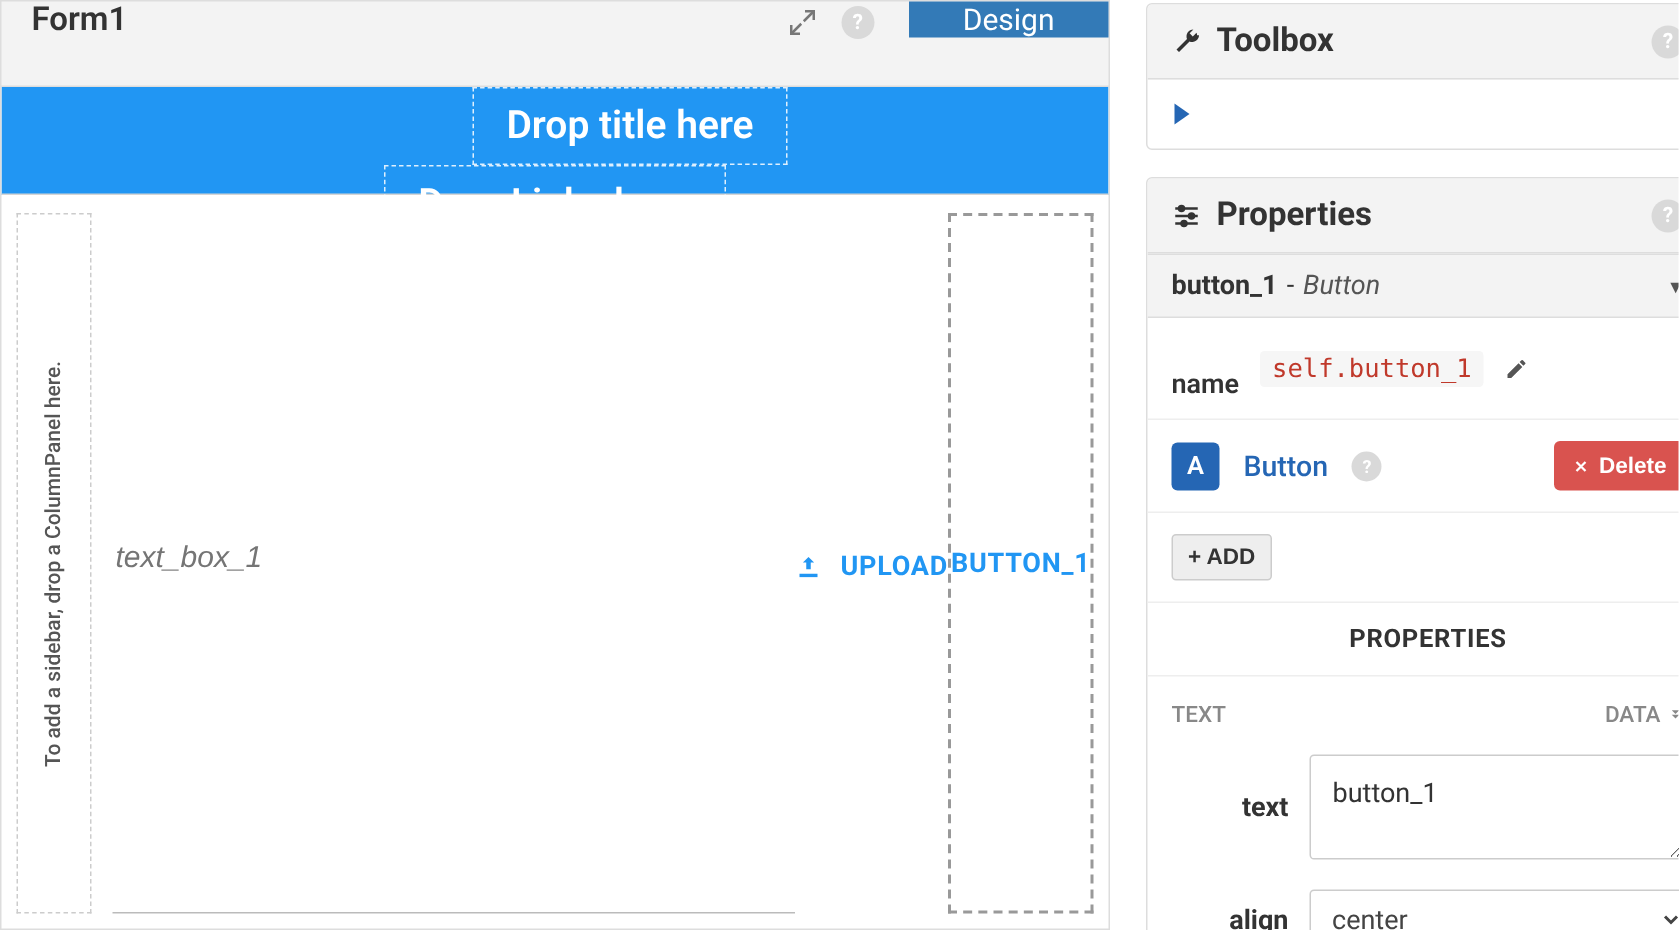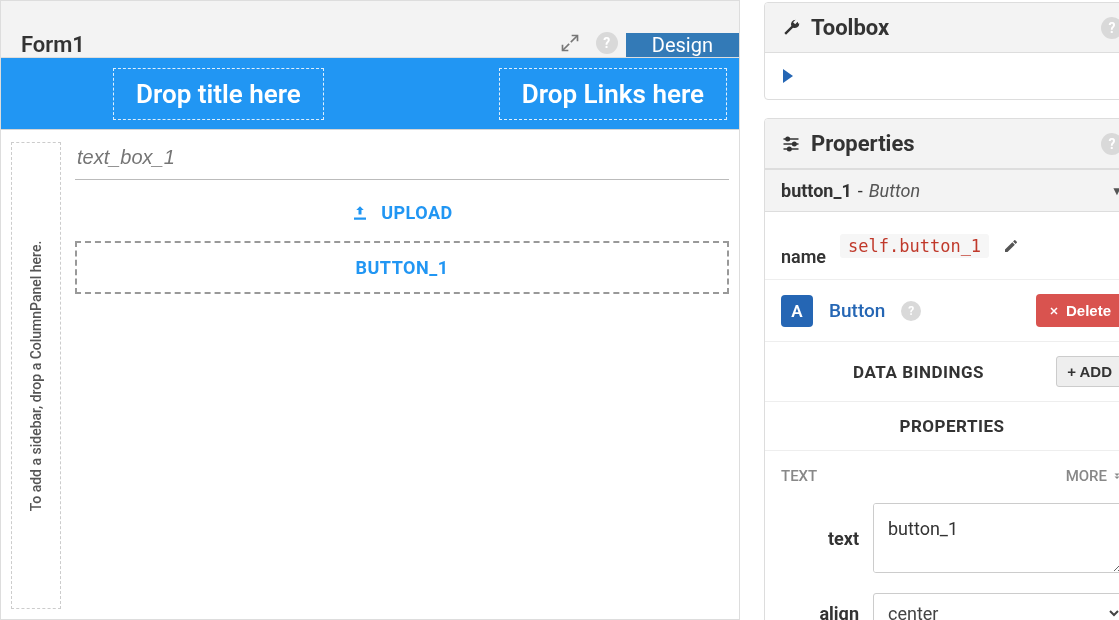--- a/index.html
+++ b/index.html
@@ -23,24 +23,25 @@
     }
     .right {
       flex: 1;
       padding-top: 2px;
       padding-right: 12px;
     }
 
     
     .form-header {
       display: flex;
-      align-items: flex-end;
+      align-items: flex-start;
       border: 1px solid #ddd;
       background: #f3f3f3;
       height: 58px;
+      gap: 15px;
     }
     .form-title {
       flex: 1;
       display: flex;
       align-items: center;
       padding-left: 20px;
       font-size: 22px;
       font-weight: 600;
       color: #333;
     }
@@ -63,21 +64,21 @@
       border-radius: 50%;
       background: #d9d9d9;
       color: #fff;
       display: flex;
       align-items: center;
       justify-content: center;
       font-size: 14px;
       font-weight: 700;
     }
     .tab {
-      padding: 0 26px;
+      padding: 0 36px;
       display: flex;
       align-items: center;
       font-size: 20px;
       color: #444;
       border-left: 1px solid #ddd;
       cursor: pointer;
     }
     .tab.active {
       background: #337ab7;
       color: #fff;
@@ -95,20 +96,21 @@
       overflow: hidden;
     }
     .appbar {
       background: #2196F3;
       height: 72px;
       display: flex;
       align-items: center;
       justify-content: space-between;
       padding: 0 12px;
       border-bottom: 1px solid #d5d5d5;
+      flex-direction: column;
     }
     .drop-box {
       border: 1px dashed rgba(255,255,255,0.85);
       color: #fff;
       font-size: 26px;
       font-weight: 600;
       padding: 10px 22px;
       font-style: normal;
     }
     .drop-box.left-pad { margin-left: 100px; }
@@ -130,21 +132,21 @@
       font-size: 14px;
       font-weight: 500;
     }
     .sidebar-drop span {
       transform: rotate(-90deg);
       white-space: nowrap;
     }
     .canvas-main {
       flex: 1;
       display: flex;
-      flex-direction: column;
+      flex-direction: row;
     }
     .textbox {
       border: none;
       border-bottom: 1px solid #bbb;
       font-size: 20px;
       font-style: italic;
       color: #999;
       padding: 4px 2px 10px 2px;
       width: 100%;
       background: transparent;
@@ -464,34 +466,33 @@
         <div class="help-sm">?</div>
         <button class="delete-btn">
           <svg width="12" height="12" viewBox="0 0 24 24" fill="#fff">
               <path d="M18 6L6 18M6 6l12 12" stroke="#fff" stroke-width="3"></path>
             </svg>
           <span>Delete</span>
         </button>
       </div>
 
       <div class="section-row">
-        <div class="title">DATA BINDINGS</div>
         <button class="add-btn">
           <span>+ </span><span>ADD</span>
         </button>
       </div>
 
       <div class="section-row">
         <div class="title">PROPERTIES</div>
       </div>
 
       <div class="subhead">
         <span>TEXT</span>
         <span class="more">
-          <span>MORE</span>
+          <span>DATA</span>
           <svg width="12" height="12" viewBox="0 0 24 24" fill="#888">
               <path d="M7 7l5 5 5-5"></path>
               <path d="M7 13l5 5 5-5"></path>
             </svg>
         </span>
       </div>
 
       <div class="field-row">
         <div class="field-label">text</div>
         <textarea class="text-input" style="">button_1</textarea>

